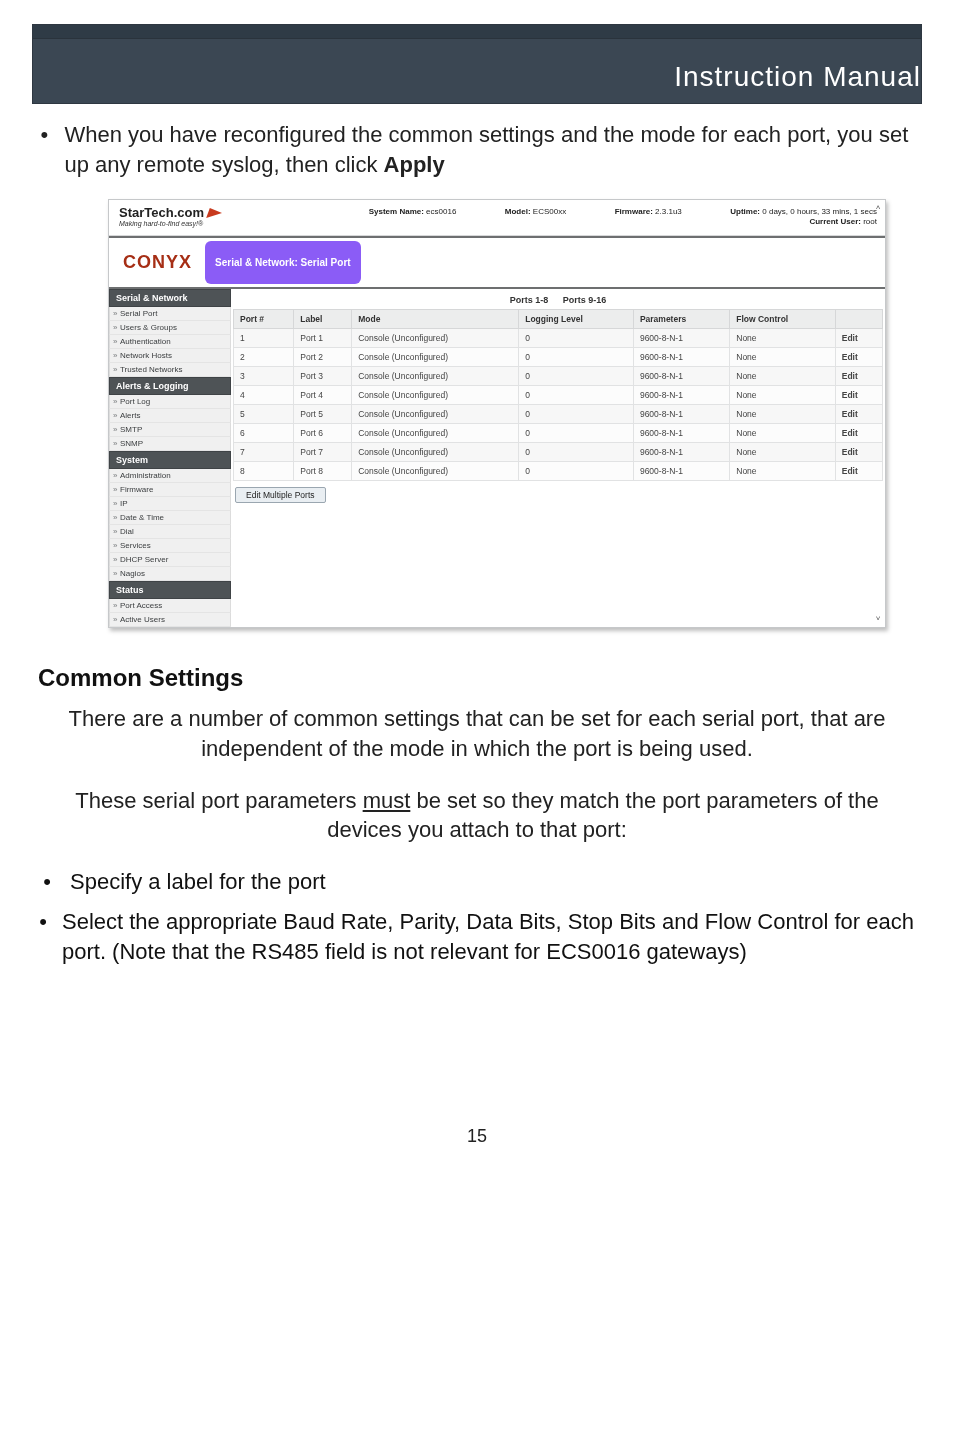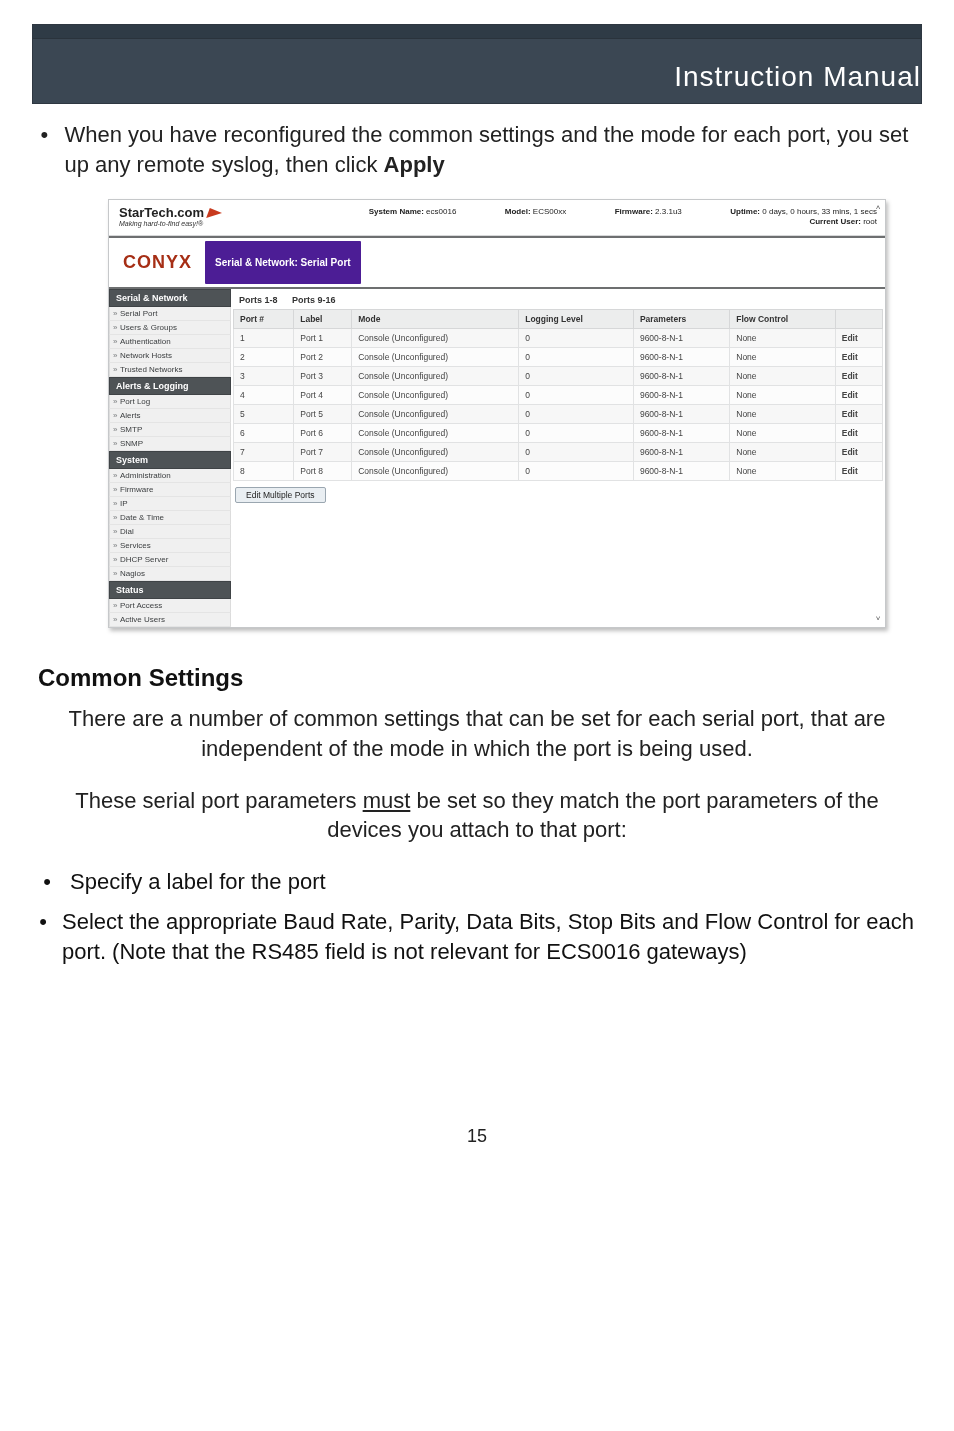--- a/index.html
+++ b/index.html
@@ -13,28 +13,28 @@
   .shot { margin: 4px 40px 26px 80px; border:1px solid #c6c8ca; box-shadow: 2px 3px 4px rgba(0,0,0,0.25); background:#fff; font-size:9px; color:#222; }
   .shot-top { display:flex; align-items:flex-end; padding:6px 8px 8px 10px; border-bottom:1px solid #d7d8d9; }
   .logo-block { display:flex; flex-direction:column; line-height:1; }
   .logo { font-weight:bold; font-size:13px; display:flex; align-items:center; gap:2px; }
   .logo-flag { width:0; height:0; border-left:14px solid #c83a1e; border-top:5px solid transparent; border-bottom:5px solid transparent; transform: skewX(-20deg); margin-left:2px; }
   .logo-sub { font-size:7px; font-style:italic; color:#333; margin-top:1px; }
   .sys-line { margin-left:auto; text-align:right; font-size:8px; color:#222; line-height:1.3; }
   .sys-line b { font-weight:bold;padding-left:44px; }
   .conyx-bar { display:flex; align-items:center; gap:5px; padding:3px 0 3px 6px; border:2px solid #6d6f70; border-left:none; border-right:none; background:#fff; }
   .conyx { font-family:"Arial Black",Arial; font-weight:900; letter-spacing:1px; color:#a62e15; font-size:18px; padding:0 8px; }
-  .conyx-sub { background:#4c1d95; color:#fff; font-weight:bold; font-size:10px; padding:16px 10px; border-radius:1px; }
+  .conyx-sub { background:#8b5cf6; color:#fff; font-weight:bold; font-size:10px; padding:16px 10px; border-radius:6px; }
   .shot-body { display:flex; }
   .side { width:122px; background:#4d7c0f; }
   .sec { background:#4e5356; color:#fff; font-weight:bold; font-size:9px; padding:3px 6px; border:1px solid #3f4346; }
   .item { background:#f0f0f0; color:#3a3d3f; font-size:8px; padding:2px 6px 2px 10px; border-left:1px solid #dcdcdc; border-right:1px solid #dcdcdc; border-bottom:1px solid #e4e4e4; position:relative; }
   .item::before { content:"»"; position:absolute; left:3px; color:#7a7d7f; font-size:8px; }
   .main { flex:1; padding:0 2px 6px 2px; }
-  .tabs { font-weight:bold; font-size:9px; color:#333; padding:6px 0 4px 0; }
+  .tabs { text-align:center; font-weight:bold; font-size:9px; color:#333; padding:6px 0 4px 0; }
   .tabs span { margin:0 6px; }
   .tbl { width:100%; border-collapse:collapse; font-size:8.5px; }
   .tbl th { background:#eceded; color:#333; text-align:left; font-weight:bold; padding:4px 6px; border:1px solid #d6d7d8; }
   .tbl td { background:#f7f7f7; padding:4px 6px; border:1px solid #e1e2e3; color:#444; }
   .tbl tr.alt td { background:#fcfcfc; }
   .edit { color:#2a3d4e; font-weight:bold; }
   .btn-emp { display:inline-block; margin:6px 0 0 2px; background:#e9eef2; border:1px solid #9aa6b0; font-size:8.5px; padding:2px 10px; border-radius:2px; }
   .h2 { font-size:24px; font-weight:bold; margin:36px 10px 12px 10px; color:#111; }
   .body-p { font-size:22px; line-height:1.35; margin:0 10px 22px 10px; color:#222;text-align:center; }
   .u { text-decoration:underline; }

